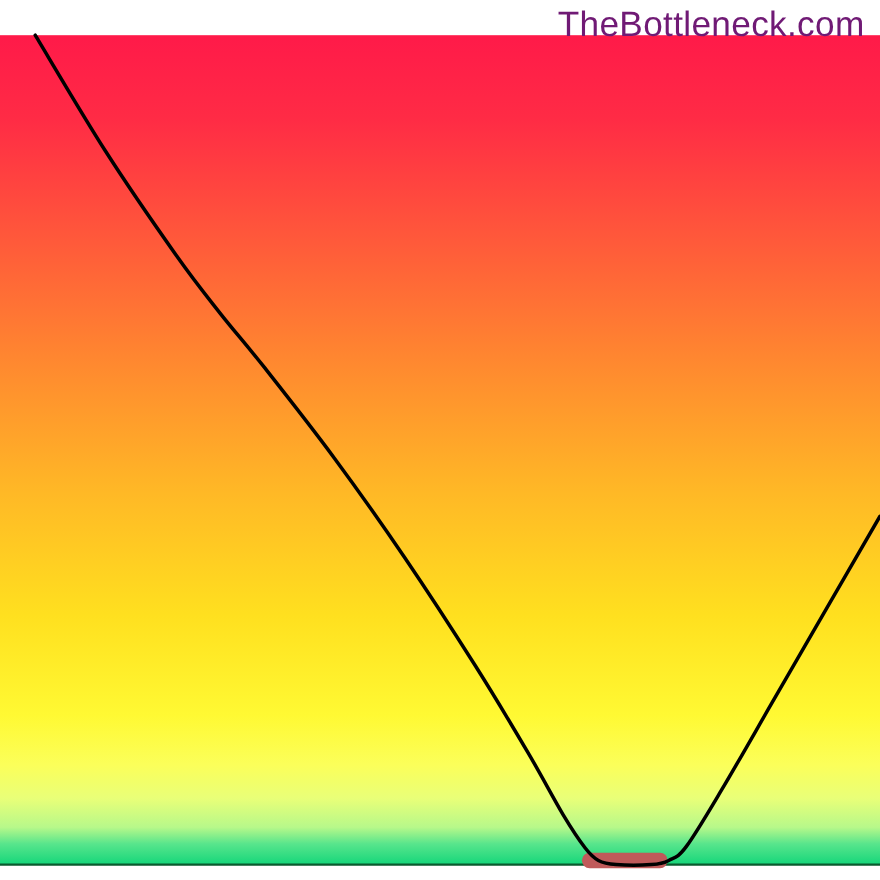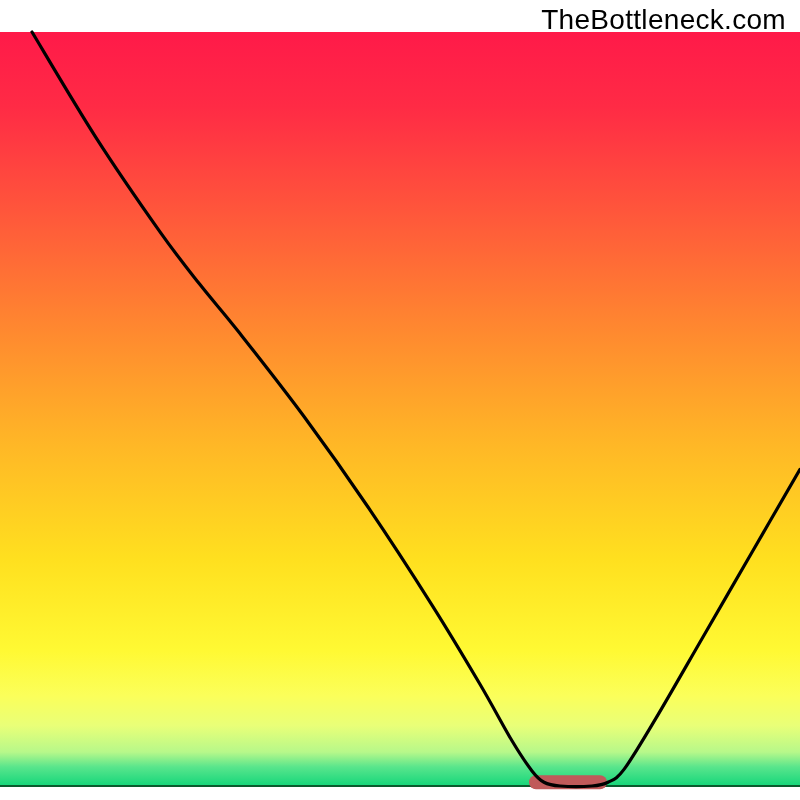--- a/index.html
+++ b/index.html
@@ -13,22 +13,22 @@
   }
   .canvas {
     position: relative;
     width: 800px;
     height: 800px;
   }
   .watermark {
     position: absolute;
     top: 4px;
     right: 14px;
-    color: #000000;
-    font-size: 28px;
+    color: #701a75;
+    font-size: 32px;
     font-family: Arial, Helvetica, sans-serif;
     letter-spacing: 0.3px;
   }
   svg.plot {
     position: absolute;
     left: 0;
     top: 0;
     width: 800px;
     height: 800px;
     display: block;

